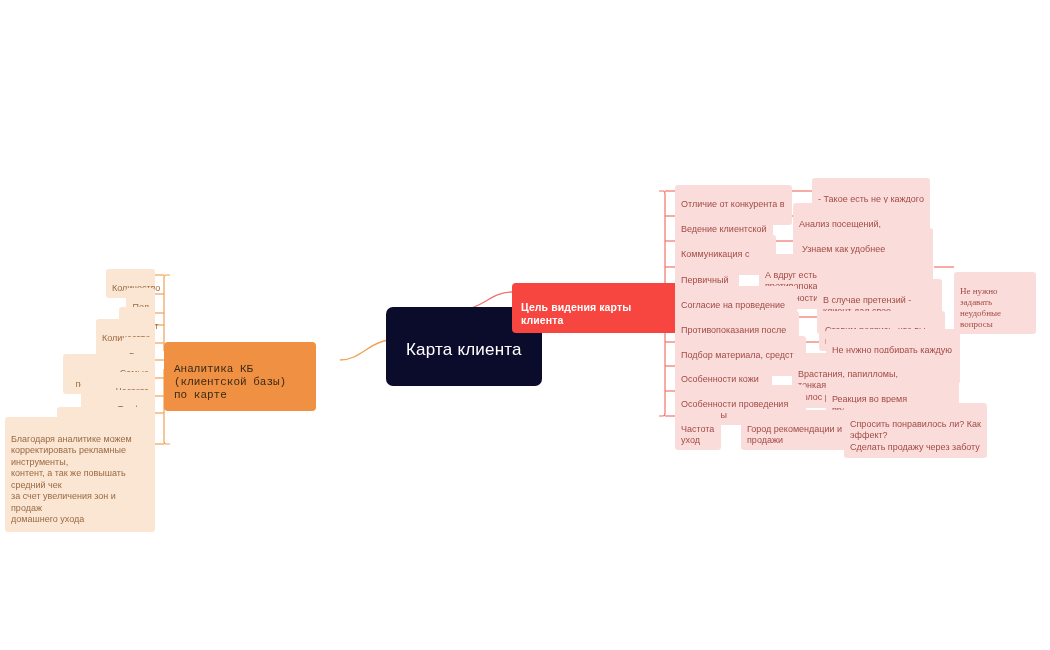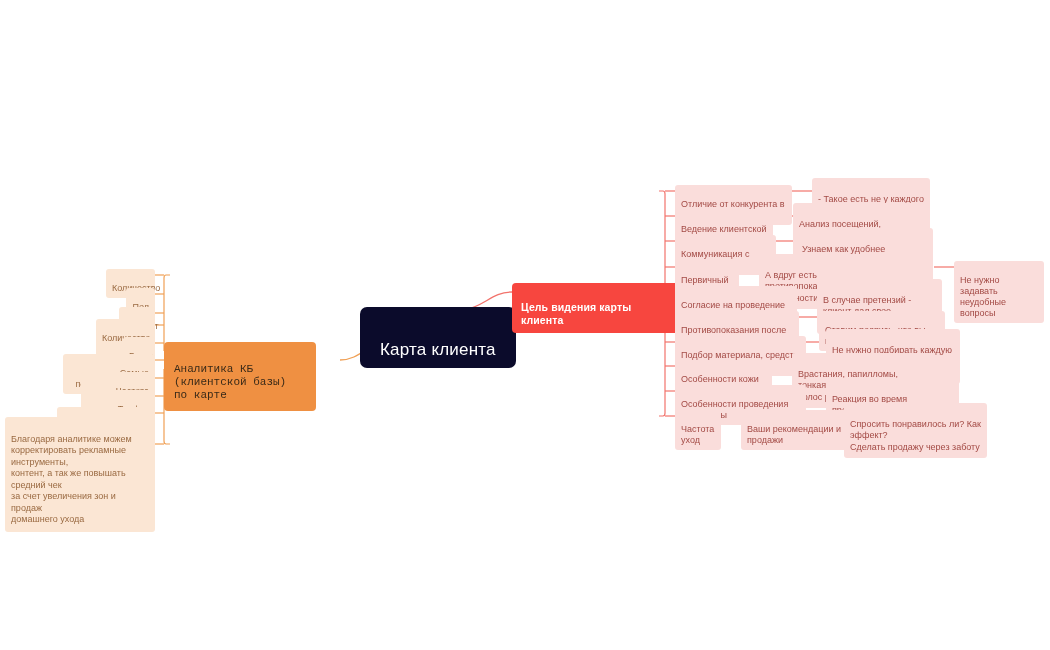--- a/index.html
+++ b/index.html
@@ -30,22 +30,23 @@
     white-space: pre-line;
   }
 
   
   .node-root {
     background: #0b0b2b;
     color: #ffffff;
     border-radius: 7px;
     font-size: 17px;
     line-height: 20px;
-    padding: 13px 20px 8px 20px;
+    padding: 13px 20px 26px 20px;
     letter-spacing: .2px;
+    margin-left: 26px;
   }
 
   
   .node-l1-orange {
     background: #ef9042;
     color: #3a2a18;
     border-radius: 4px;
     font-size: 11px;
     line-height: 13px;
     padding: 8px 10px 9px 10px;
@@ -218,21 +219,21 @@
 ли рассылок</span>
   </div>
 
   <div class="node node-pink" style="left:675px; top:261px; width:64px;">
     <span>Первичный анализ</span>
   </div>
   <div class="node node-pink two" style="left:759px; top:254px; width:131px;">
     <span>А вдруг есть противопоказания или
 особенности</span>
   </div>
-  <div class="node node-pink" style="left:954px; top:261px; width:90px;">
+  <div class="node node-pink" style="left:954px; top:272px; width:82px;font-family:Liberation Serif, serif;">
     <span>Не нужно задавать неудобные вопросы</span>
   </div>
 
   <div class="node node-pink" style="left:675px; top:286px; width:122px;">
     <span>Согласие на проведение процедуры</span>
   </div>
   <div class="node node-pink two" style="left:817px; top:279px; width:125px;">
     <span>В случае претензий - клиент дал свое
 согласие</span>
   </div>
@@ -265,20 +266,20 @@
   </div>
   <div class="node node-pink two" style="left:826px; top:378px; width:133px;">
     <span>Реакция во время процедуры и после.
 Гиперемия, гипергидроз</span>
   </div>
 
   <div class="node node-pink" style="left:675px; top:410px; width:46px;">
     <span>Частота уход</span>
   </div>
   <div class="node node-pink" style="left:741px; top:410px; width:111px;">
-    <span>Ваши рекомендации и продажи</span>
+    <span>Город рекомендации и продажи</span>
   </div>
   <div class="node node-pink two" style="left:844px; top:403px; width:143px;">
     <span>Спросить понравилось ли? Как эффект?
 Сделать продажу через заботу</span>
   </div>
 
 </div>
 
 </body></html>

